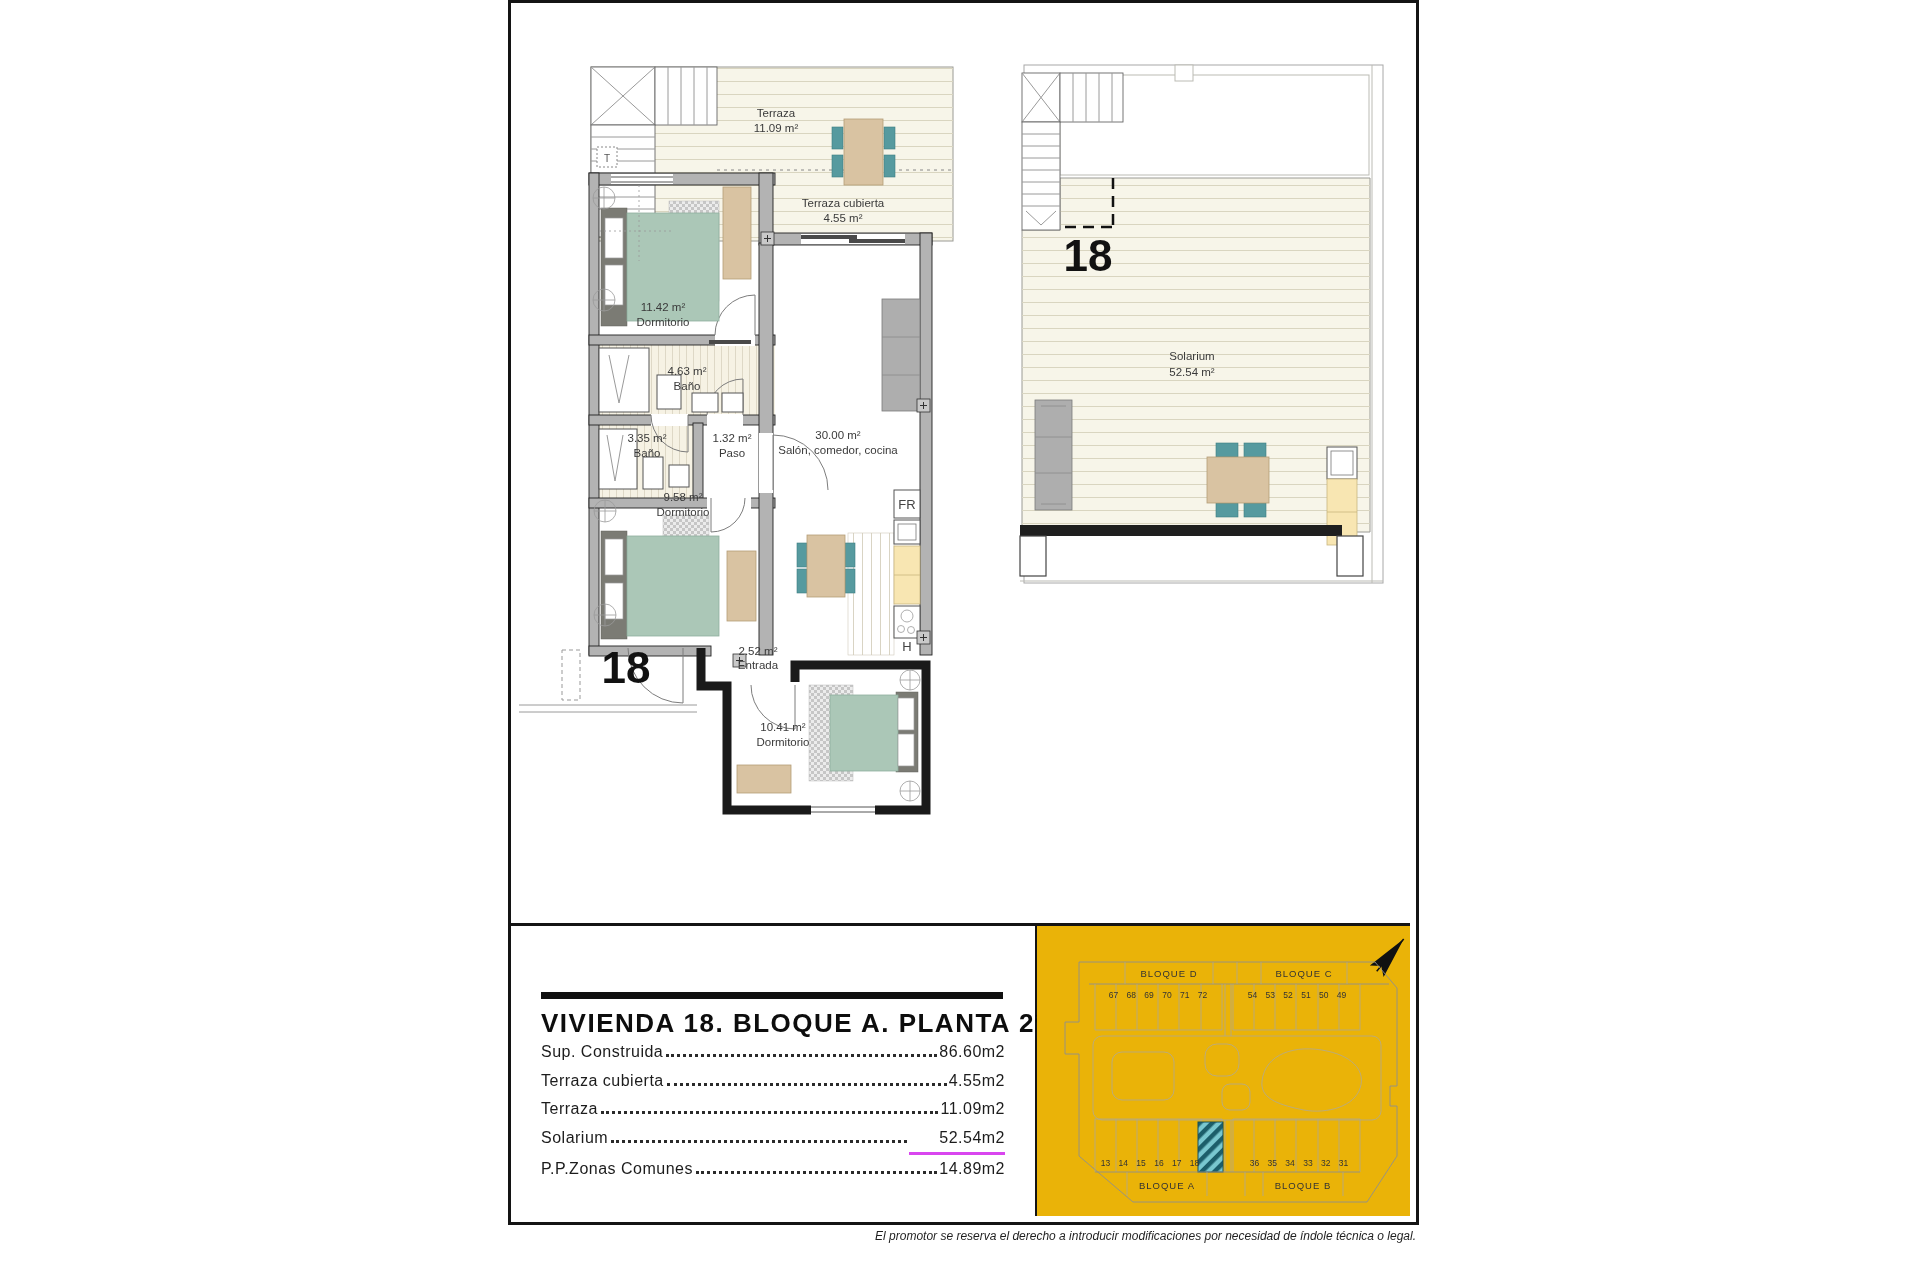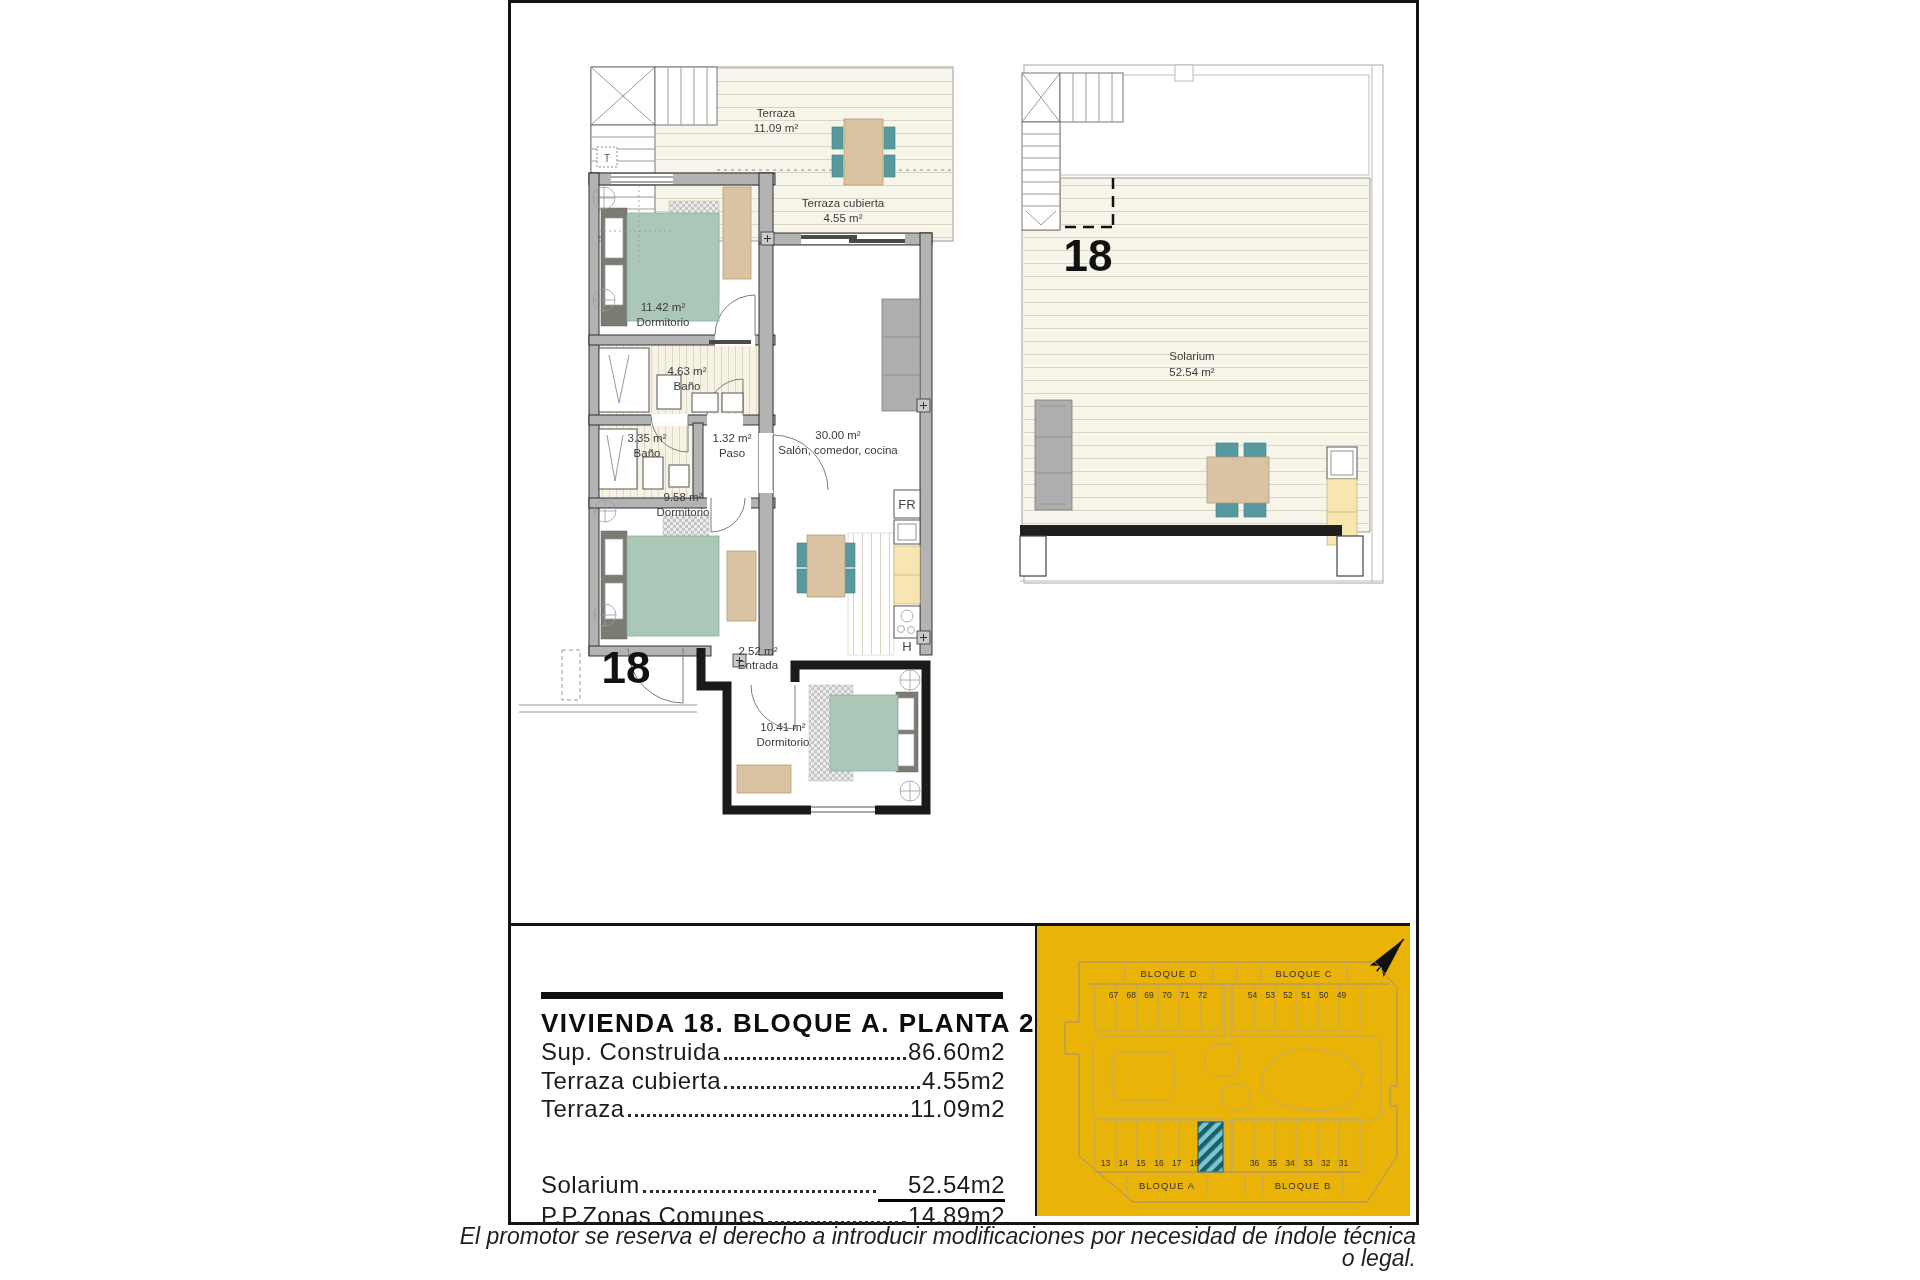--- a/index.html
+++ b/index.html
@@ -6,26 +6,26 @@
   body{width:1920px;height:1280px;background:#ffffff;position:relative;overflow:hidden;
        font-family:"Liberation Sans", sans-serif;color:#222;}
   .frame{position:absolute;left:508px;top:0px;width:905px;height:1219px;border:3px solid #141414;background:#fff;}
   .plans{position:absolute;left:0;top:0;width:899px;height:920px;}
   .hdiv{position:absolute;left:0;top:920px;width:899px;height:3px;background:#141414;}
   .bl-panel{position:absolute;left:0;top:923px;width:524px;height:290px;border-right:2px solid #141414;background:#fff;}
   .br-panel{position:absolute;left:526px;top:923px;width:373px;height:290px;background:#eab308;}
   .tb-rule{position:absolute;left:30px;top:66px;width:462px;height:7px;background:#101010;}
   .tb-title{position:absolute;left:30px;top:82px;width:480px;font-size:26px;font-weight:bold;letter-spacing:1.5px;color:#0d0d0d;white-space:nowrap;}
   .tb-rows{position:absolute;left:30px;top:112px;width:464px;}
-  .tb-row{display:flex;align-items:baseline;font-size:24px;line-height:28.6px;letter-spacing:0.5px;color:#1c1c1c;white-space:nowrap;}
+  .tb-row{display:flex;align-items:baseline;font-size:16px;line-height:28.6px;letter-spacing:0.5px;color:#1c1c1c;white-space:nowrap;}
   .tb-row .leader{flex:1;border-bottom:3px dotted #2a2a2a;margin:0 2px 5px 3px;min-width:20px;}
-  .tb-row.sum .value{border-bottom:3px solid #000000;padding-left:30px;margin-top:47px;}
+  .tb-row.sum .value{border-bottom:3px solid #d946ef;padding-left:30px;}
   .site-svg{position:absolute;left:0;top:0;width:373px;height:290px;}
   .disclaimer{position:absolute;right:504px;top:1226px;width:960px;text-align:right;
-              font-style:italic;font-size:23px;line-height:21.5px;color:#1f1f1f;}
+              font-style:italic;font-size:12px;line-height:21.5px;color:#1f1f1f;}
   
   .wall{fill:#b3b3b3;stroke:#232323;stroke-width:0.9;}
   .gap{fill:#ffffff;}
   .blackwall{stroke:#1a1a1a;stroke-width:9;fill:none;stroke-linejoin:miter;}
   .thin{stroke:#9a9a9a;stroke-width:1;fill:none;}
   .vthin{stroke:#bbbbb4;stroke-width:1;fill:none;}
   .arc{stroke:#7d7d7d;stroke-width:1;fill:none;}
   .winline{stroke:#555;stroke-width:1;}
   .deckbase{fill:#f7f5e9;stroke:#9a9a94;stroke-width:1;}
   .tilebase{fill:#f6f2e4;}

